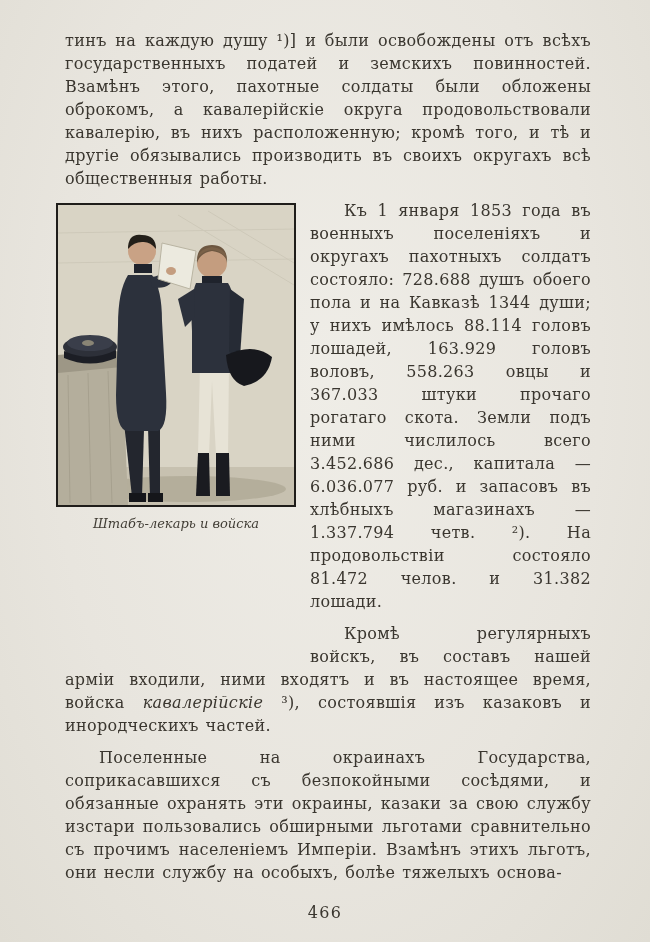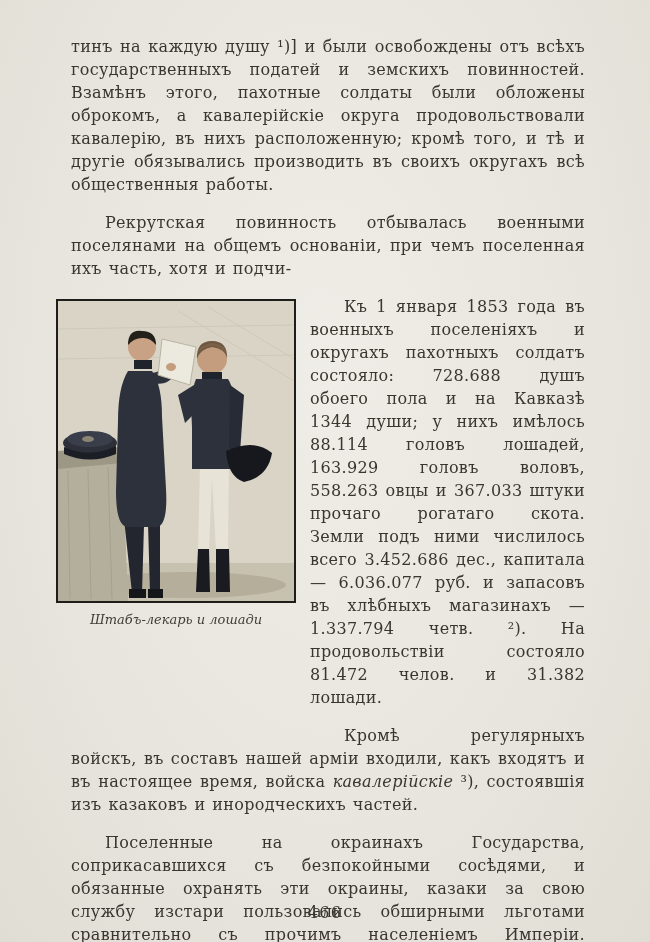--- a/index.html
+++ b/index.html
@@ -10,21 +10,21 @@
     margin:0 auto;
     box-sizing:border-box;
     padding:20px 50px 0 56px;
     background:radial-gradient(ellipse at 50% 40%, #efede7 0%, #e8e5de 60%, #e0ddd4 100%);
     color:#3a362f;
     font-family:"DejaVu Serif","Liberation Serif",serif;
     font-size:16px;
     line-height:23px;
     overflow:hidden;
   }
-  p.para{margin:15px;text-align:justify;letter-spacing:0.02em;word-spacing:0.09em;}
+  p.para{margin:9px;text-align:justify;letter-spacing:0.02em;word-spacing:0.09em;}
   .ind{text-indent:34px;}
   .wrap-zone{overflow:visible;}
   figure.illustration{
     float:left;
     width:240px;
     margin:4px 14px 114px 0;
     padding:0;
   }
   .img-frame{
     width:236px;height:300px;
@@ -50,21 +50,20 @@
   }
   i{font-style:italic;}
 </style>
 </head>
 <body>
 
 <div class="page">
 
   <p class="para">тинъ на каждую душу ¹)] и были освобождены отъ всѣхъ государственныхъ податей и земскихъ повинностей. Взамѣнъ этого, пахотные солдаты были обложены оброкомъ, а кавалерійскіе округа продовольствовали кавалерію, въ нихъ расположенную; кромѣ того, и тѣ и другіе обязывались производить въ своихъ округахъ всѣ общественныя работы.</p>
 
-  <p class="para ind">Рекрутская повинность отбывалась военными поселянами на общемъ основаніи, при чемъ поселенная ихъ часть, хотя и подчи-</p>
 
   <div class="wrap-zone">
 
     <figure class="illustration">
       <div class="img-frame">
         <svg viewBox="0 0 236 300" width="236" height="300" xmlns="http://www.w3.org/2000/svg">
           <rect width="236" height="300" fill="#d9d4c5"></rect>
           <g stroke="#cbc6b6" stroke-width="1" opacity="0.8">
             <line x1="0" y1="28" x2="236" y2="24"></line>
             <line x1="0" y1="58" x2="236" y2="54"></line>
@@ -106,25 +105,25 @@
             <path d="M172 84 L186 94 L182 152 L171 147 Z" fill="#262b35"></path>
             <path d="M168 150 Q196 137 214 152 Q210 176 186 181 Q170 176 168 150 Z" fill="#17181d"></path>
             <circle cx="154" cy="58" r="15" fill="#c49d7f"></circle>
             <path d="M139 58 Q138 40 154 40 Q170 40 169 58 Q168 48 154 46 Q142 48 139 58 Z" fill="#6d5741"></path>
             <path d="M140 52 Q154 38 168 52 Q168 44 154 42 Q141 44 140 52 Z" fill="#7a6148"></path>
             <rect x="144" y="71" width="20" height="7" fill="#1f232c"></rect>
           </g>
         </svg>
       </div>
       <figcaption>
-        <div>Штабъ-лекарь и лошади</div>
+        <div>Штабъ-лекарь и войска</div>
       </figcaption>
     </figure>
 
     <p class="para ind">Къ 1 января 1853 года въ военныхъ поселеніяхъ и округахъ пахотныхъ солдатъ состояло: 728.688 душъ обоего пола и на Кавказѣ 1344 души; у нихъ имѣлось 88.114 головъ лошадей, 163.929 головъ воловъ, 558.263 овцы и 367.033 штуки прочаго рогатаго скота. Земли подъ ними числилось всего 3.452.686 дес., капитала — 6.036.077 руб. и запасовъ въ хлѣбныхъ магазинахъ — 1.337.794 четв. ²). На продовольствіи состояло 81.472 челов. и 31.382 лошади.</p>
-    <p class="para ind"><span>Кромѣ регулярныхъ войскъ, въ составъ нашей арміи входили, какъ входятъ и въ настоящее время, войска </span><i>кавалерійскіе</i><span> ³), состоявшія изъ казаковъ и инородческихъ частей.</span></p>
+    <p class="para ind"><span>Кромѣ регулярныхъ войскъ, въ составъ нашей арміи входили, ними входятъ и въ настоящее время, войска </span><i>кавалерійскіе</i><span> ³), состоявшія изъ казаковъ и инородческихъ частей.</span></p>
     <p class="para ind">Поселенные на окраинахъ Государства, соприкасавшихся съ безпокойными сосѣдями, и обязанные охранять эти окраины, казаки за свою службу изстари пользовались обширными льготами сравнительно съ прочимъ населеніемъ Имперіи. Взамѣнъ этихъ льготъ, они несли службу на особыхъ, болѣе тяжелыхъ основа-</p>
 
   </div>
 
   <div class="page-number">466</div>
 
 </div>
 
 </body></html>

